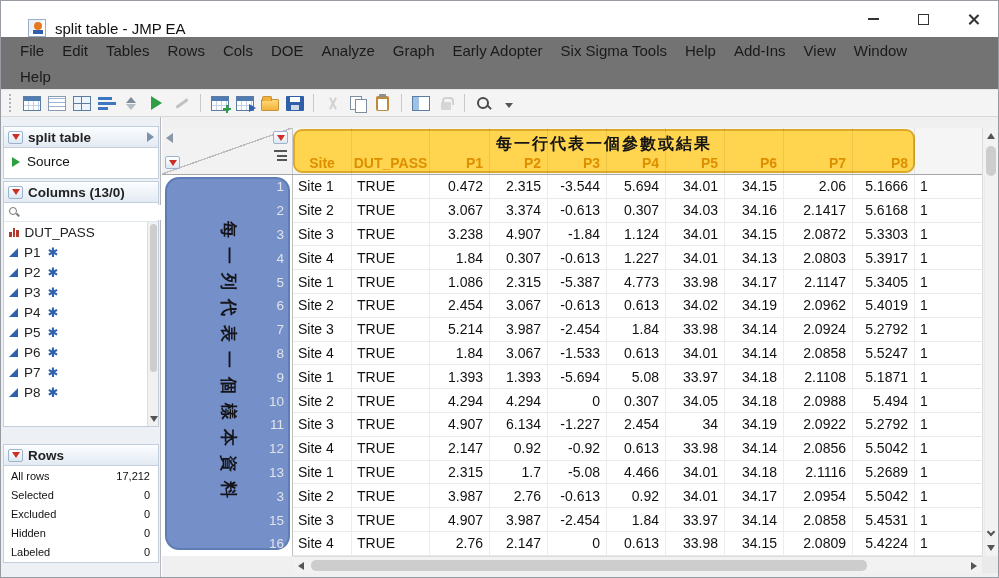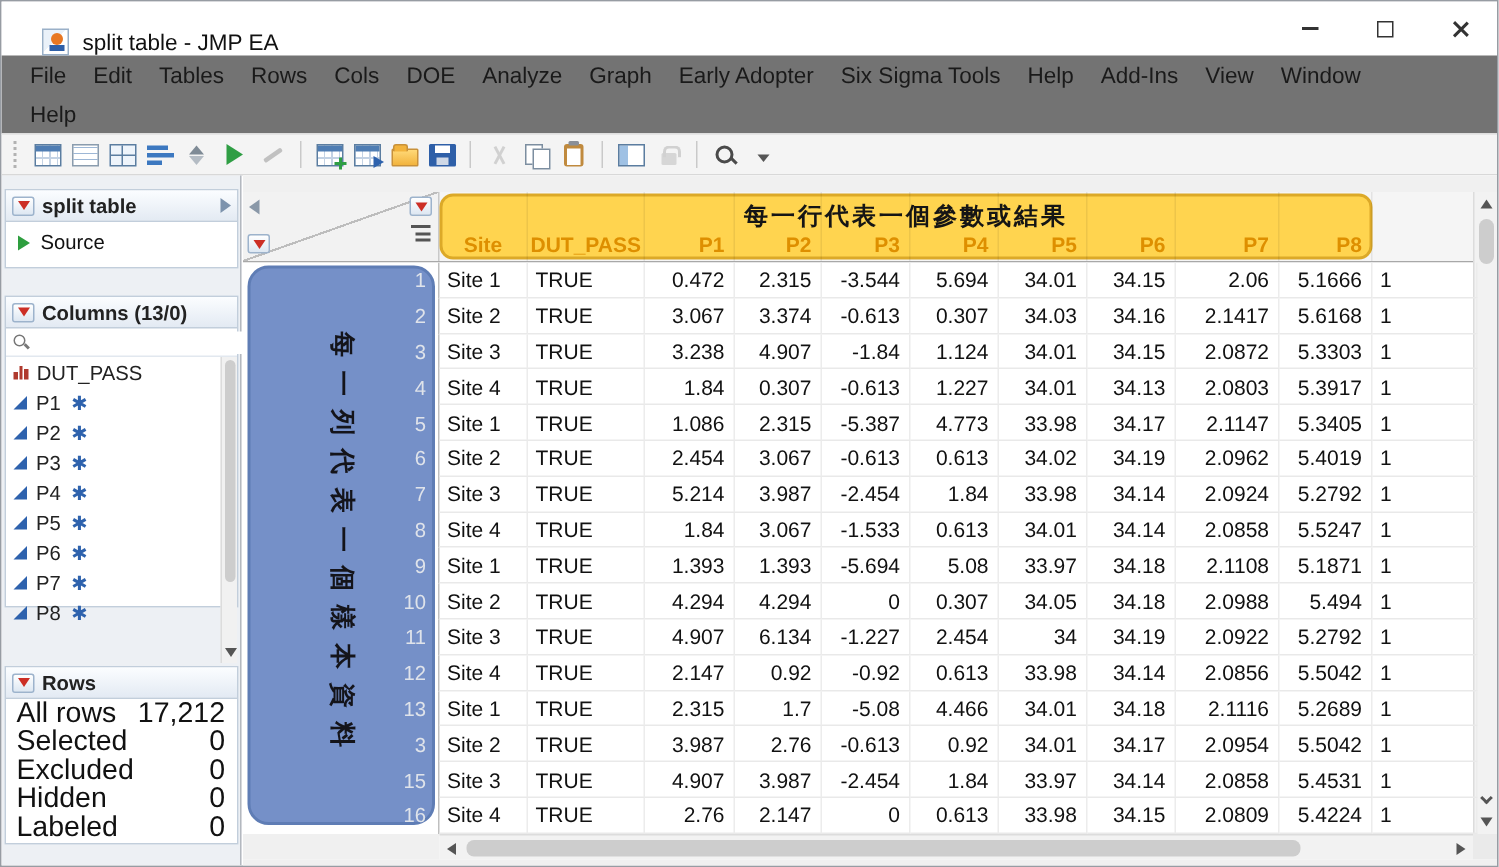--- a/index.html
+++ b/index.html
@@ -72,21 +72,21 @@
   .ic-search::after{content:"";position:absolute;left:11px;top:10px;width:6px;height:2px;background:#4a4a4a;transform:rotate(45deg)}
   .ic-caret{width:0;height:0;border-left:4px solid transparent;border-right:4px solid transparent;border-top:5px solid #555;margin-top:5px}
 
   
   .main{position:absolute;top:116px;left:0;right:0;bottom:0}
 
   
   .sidebar{position:absolute;left:0;top:0;bottom:0;width:160px;background:#edf0f4;border-right:1px solid #b3b8bf}
   .panel{position:absolute;left:2px;width:156px;background:#fff;border:1px solid #c2cedb}
   .panel.p1{top:9px;height:53px}
-  .panel.p2{top:80px;height:208px}
+  .panel.p2{top:64px;height:246px}
   .panel.p3{top:327px;height:119px}
   .panel-header{height:21px;display:flex;align-items:center;gap:5px;padding:0 4px;background:linear-gradient(#fbfdff,#e3eaf3);border-bottom:1px solid #c2cedb;font-size:13.5px;font-weight:bold;color:#222}
   .panel-header .spacer{flex:1}
   .tri-btn{width:15px;height:13px;min-width:15px;background:linear-gradient(#ffffff,#dde7f2);border:1px solid #9db3cc;border-radius:2px;display:flex;align-items:center;justify-content:center}
   .red-tri{display:block;width:0;height:0;border-left:4px solid transparent;border-right:4px solid transparent;border-top:6px solid #cc2f26}
   .chev-right{width:0;height:0;border-top:5px solid transparent;border-bottom:5px solid transparent;border-left:7px solid #7d93ad}
   .chev-left{width:0;height:0;border-top:5px solid transparent;border-bottom:5px solid transparent;border-right:7px solid #8a98a8}
   .source-row{display:flex;align-items:center;gap:7px;padding:6px 8px;font-size:13.5px;color:#111}
   .green-tri{display:block;width:0;height:0;border-top:5px solid transparent;border-bottom:5px solid transparent;border-left:8px solid #2e9e3f}
   .search-row{height:19px;border-bottom:1px solid #e2e8ef;display:flex;align-items:center;padding-left:4px;gap:4px}
@@ -95,21 +95,21 @@
   .mini-mag::after{content:"";position:absolute;left:8px;top:8px;width:4px;height:1.5px;background:#777;transform:rotate(45deg)}
   .col-filter{flex:1;height:15px;border:none;outline:none;font-size:12px;font-family:"Liberation Sans",sans-serif}
   .col-list{position:relative;height:204px;overflow:hidden}
   .col-item{height:20px;display:flex;align-items:center;gap:6px;padding-left:5px;font-size:13.5px;color:#222}
   .cont-icon{display:block;width:0;height:0;border-bottom:9px solid #2e62ad;border-left:9px solid transparent}
   .nom-icon{display:flex;align-items:flex-end;gap:1px;height:10px}
   .nom-icon i{display:block;width:2.5px;background:#b03a2e}
   .col-star{color:#2e62ad;font-size:13px;margin-left:1px}
   .col-scroll{position:absolute;right:0;top:0;bottom:0;width:11px;background:#f1f1f1;border-left:1px solid #dcdcdc}
   .col-thumb{position:absolute;left:1.5px;right:1.5px;top:2px;height:148px;background:#cdcdcd;border-radius:4px}
-  .stat-row{display:flex;justify-content:space-between;align-items:center;height:19px;padding:0 8px 0 7px;font-size:19px;color:#111}
+  .stat-row{display:flex;justify-content:space-between;align-items:center;height:19px;padding:0 8px 0 7px;font-size:11px;color:#111}
 
   
   .table-area{position:absolute;left:161px;top:0;right:0;bottom:0;background:#fff;overflow:hidden}
   .ta-topstrip{height:11px;background:#f0f0f0}
   .ta-header,.trow{display:grid;grid-template-columns:131px 59px 78px 60px 58px 59px 59px 59px 59px 69px 62px 70px}
   .ta-header{position:relative;height:47px;background:#f5f5f5;border-bottom:1px solid #a8a8a8}
   .hcell{position:relative;z-index:2;display:flex;align-items:flex-end;justify-content:center;padding-bottom:3px;font-size:14px;font-weight:bold;color:#de8f00;border-right:1px solid rgba(0,0,0,.07)}
   .hcell.num{justify-content:flex-end;padding-right:6px}
   .hcell.sw{color:#111;justify-content:flex-start;padding-left:4px}
   .yellow-overlay{position:absolute;left:131px;top:1px;width:622px;height:44px;background:#ffd44f;border:2px solid #dca928;border-radius:9px;z-index:1}

